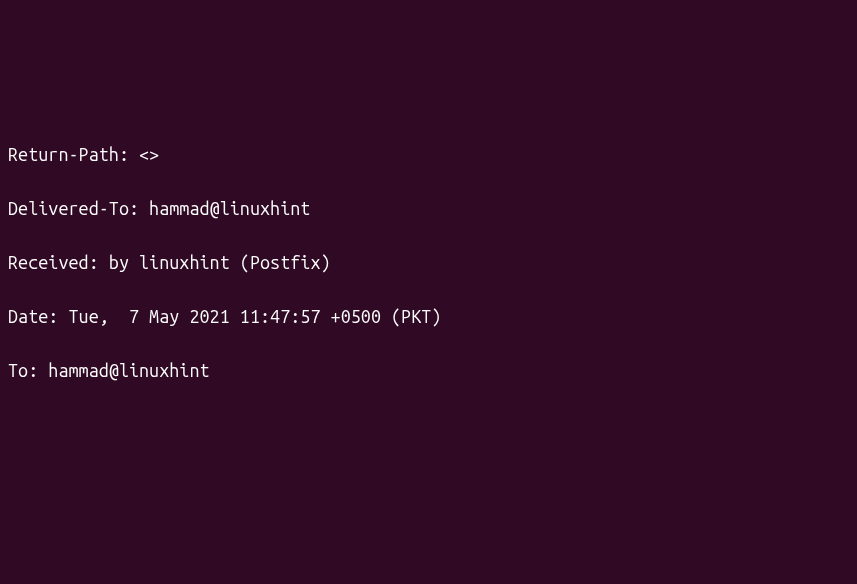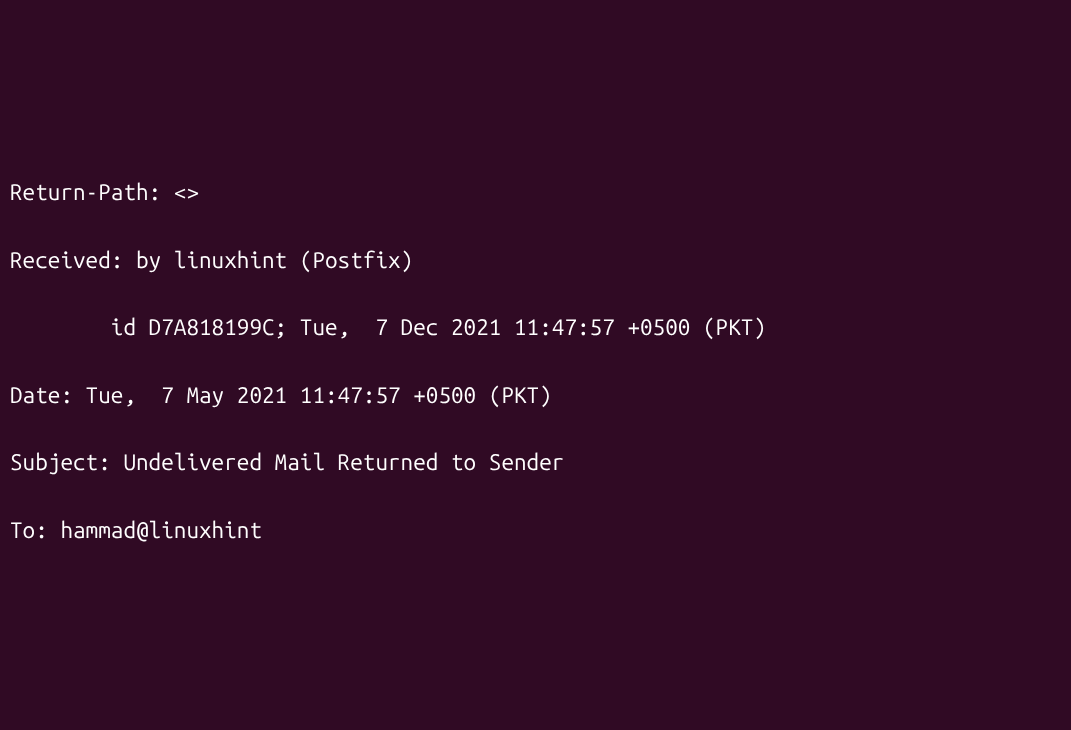--- a/index.html
+++ b/index.html
@@ -17,24 +17,23 @@
     }
     .line { display: block; }
   </style>
 </head>
 <body>
 
 
 
 <div>
 <span class="line">Return-Path: &lt;&gt;</span>
+<span class="line">Delivered-To: hammad@linuxhint</span>
 <span class="line">Received: by linuxhint (Postfix)</span>
-<span class="line">        id D7A818199C; Tue,  7 Dec 2021 11:47:57 +0500 (PKT)</span>
 <span class="line">Date: Tue,  7 May 2021 11:47:57 +0500 (PKT)</span>
-<span class="line">Subject: Undelivered Mail Returned to Sender</span>
 <span class="line">To: hammad@linuxhint</span>
 
 
 
 
 
 
 
 
 <span class="line"></span>

